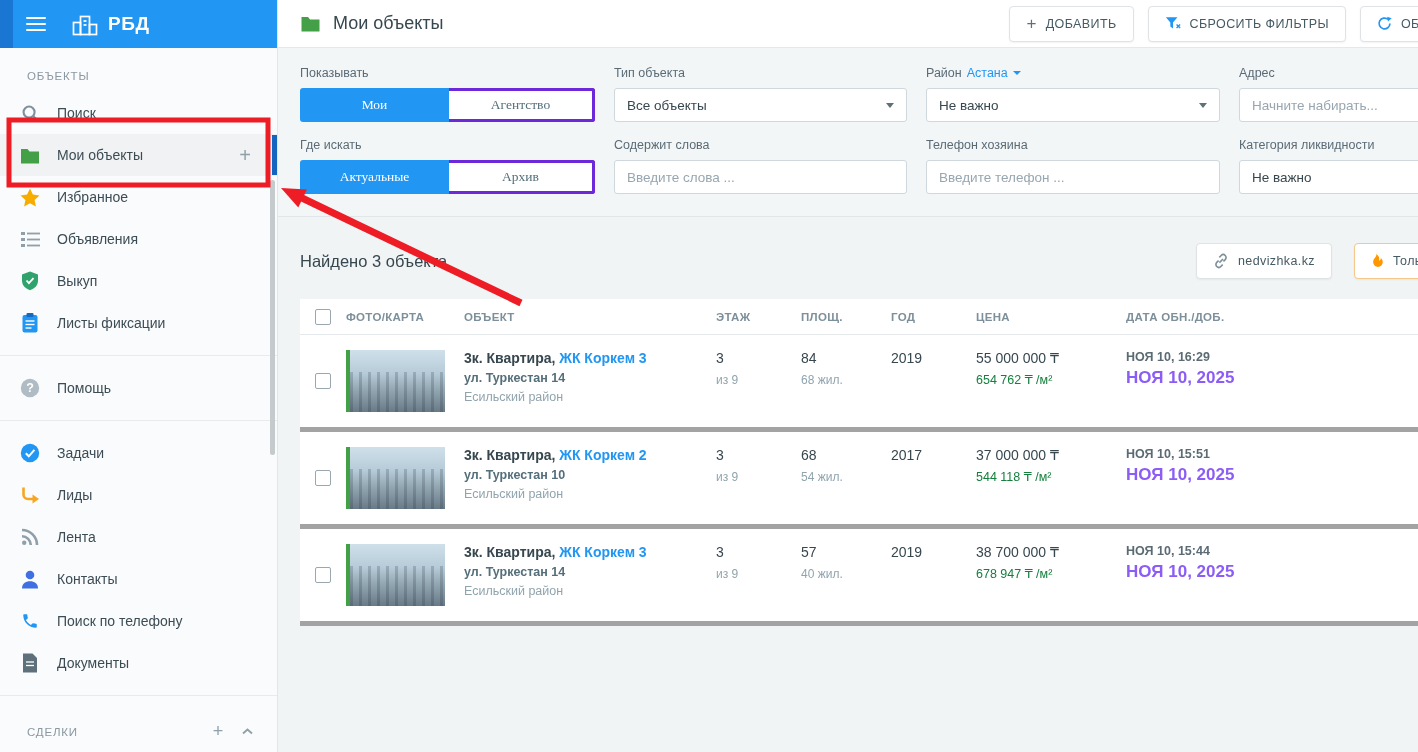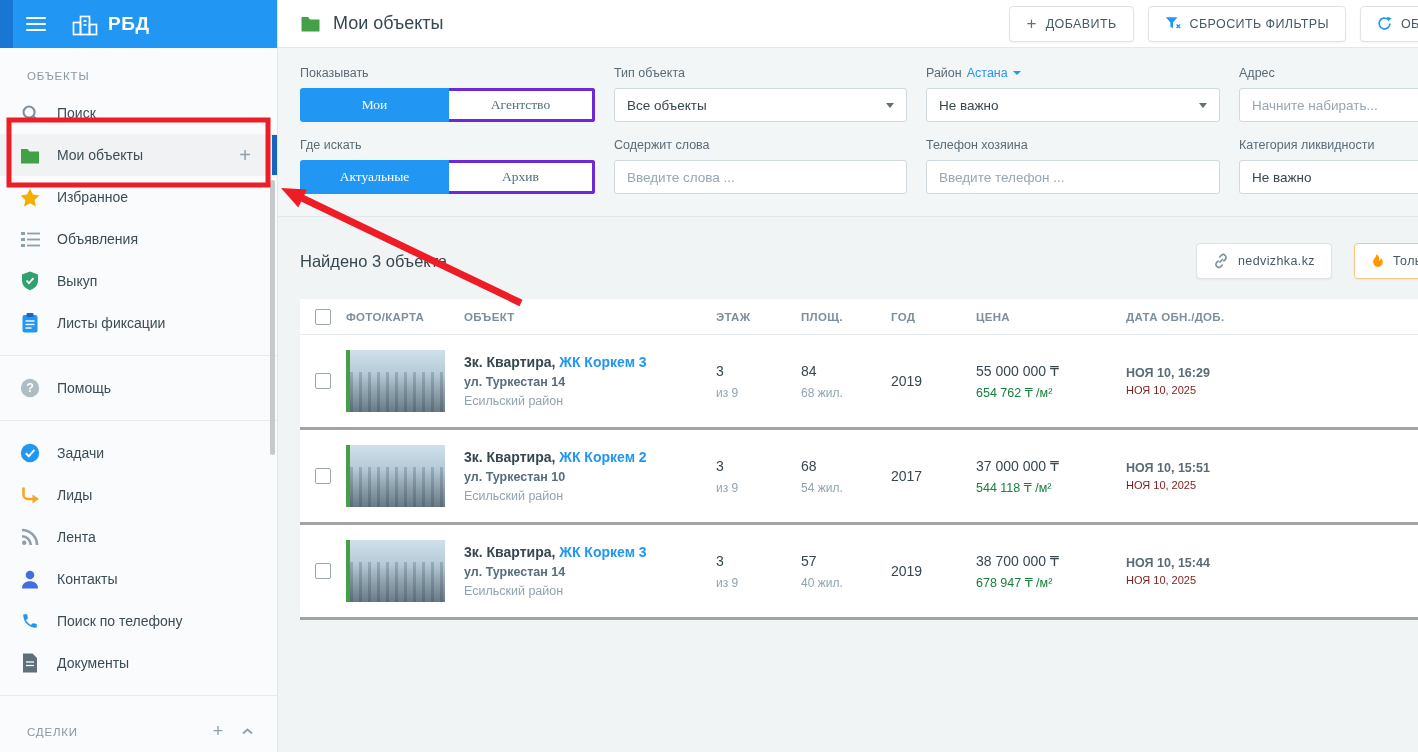--- a/index.html
+++ b/index.html
@@ -84,38 +84,38 @@
     font-size:11.5px; font-weight:700; color:#7d8f9a; letter-spacing:.3px; }
   .cell { padding-right:20px; }
   .c-check { width:46px; padding-left:15px; flex:0 0 46px; }
   .c-photo { width:118px; flex:0 0 118px; }
   .c-obj   { width:252px; flex:0 0 252px; }
   .c-floor { width:85px;  flex:0 0 85px; }
   .c-area  { width:90px;  flex:0 0 90px; }
   .c-year  { width:85px;  flex:0 0 85px; }
   .c-price { width:150px; flex:0 0 150px; }
   .c-date  { flex:1; }
-  .t-row { display:flex; align-items:center; padding:15px 0; border-bottom:3px solid #a3a3a3; }
+  .t-row { display:flex; align-items:flex-start; padding:15px 0; border-bottom:5px solid #a3a3a3; }
   .t-row .c-check, .t-row .c-photo { align-self:center; }
   .cb { appearance:none; -webkit-appearance:none; width:16px; height:16px;
     border:1.5px solid #9aa7af; border-radius:2px; background:#fff; cursor:pointer; display:block; }
   .photo { width:99px; height:62px; border-left:4px solid #43a047; cursor:pointer;
     background:
       repeating-linear-gradient(90deg, rgba(35,50,65,.22) 0 3px, rgba(0,0,0,0) 3px 9px) left bottom/100% 40px no-repeat,
       linear-gradient(180deg,#cfe0ea 0%,#b6cbd8 38%,#93a7b2 64%,#687a87 100%); }
   .obj-title { font-size:14px; font-weight:700; color:#37474f; }
   .obj-link { color:#2196f3; cursor:pointer; text-decoration:none; }
   .obj-addr { font-size:12.5px; font-weight:700; color:#546e7a; margin-top:5px; }
   .obj-district { font-size:12.5px; color:#90a4ae; margin-top:5px; }
   .v1 { font-size:14px; color:#37474f; }
   .v2 { font-size:12px; color:#90a4ae; margin-top:7px; }
   .price-main { font-size:14px; font-weight:400; color:#37474f; }
   .price-sub { font-size:12.5px; color:#15803d; margin-top:6px; }
   .date1 { font-size:12.5px; font-weight:700; color:#5a6b74; }
-  .date2 { font-size:11px; font-weight:400; color:#7f1d1d; margin-top:4px; }
+  .date2 { font-size:17px; font-weight:700; color:#8b5cf6; margin-top:4px; }
 
   
   .annot-overlay { position:absolute; left:0; top:0; width:1418px; height:752px;
     z-index:30; pointer-events:none; }
 </style>
 </head>
 <body>
 
 <aside class="sidebar">
   <div class="sb-header">

